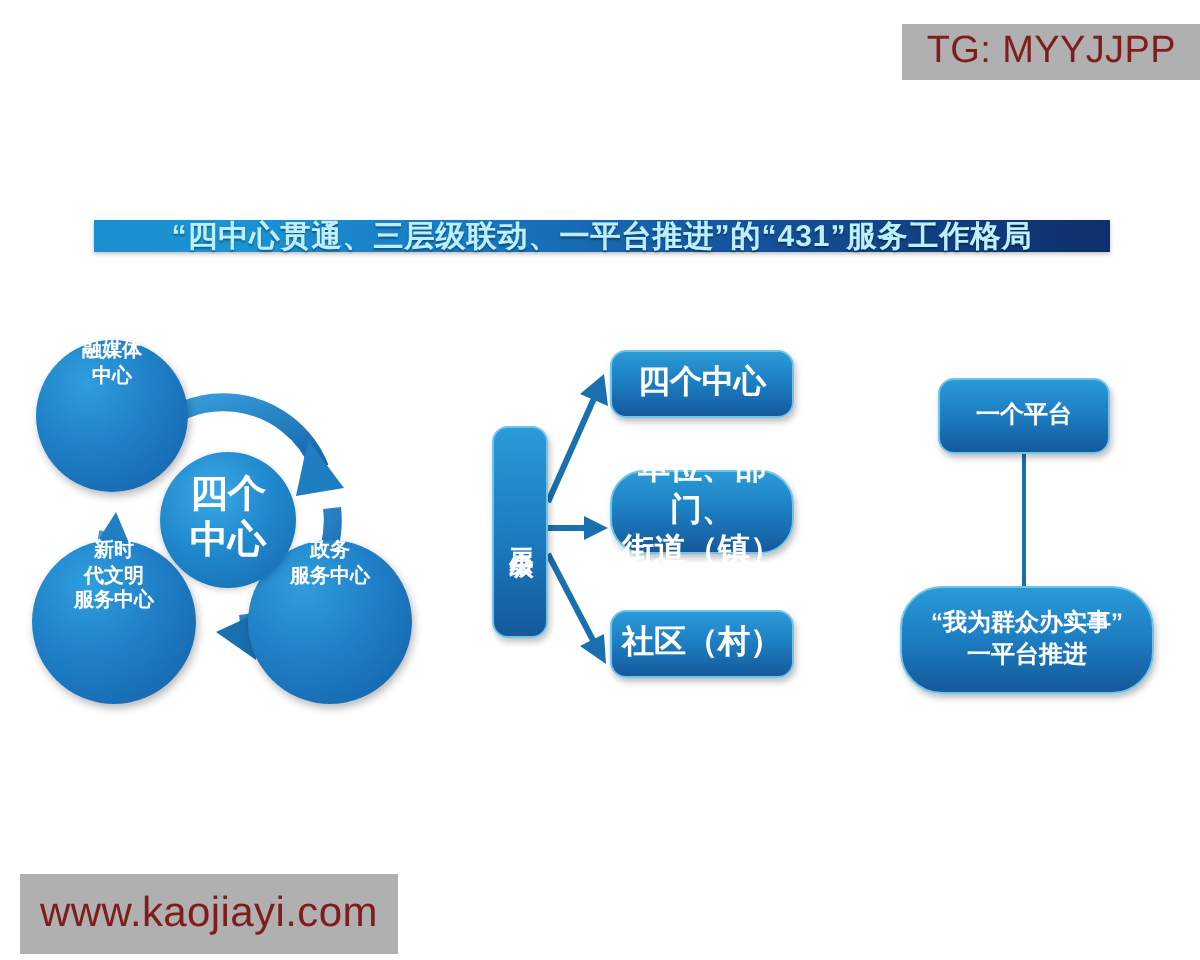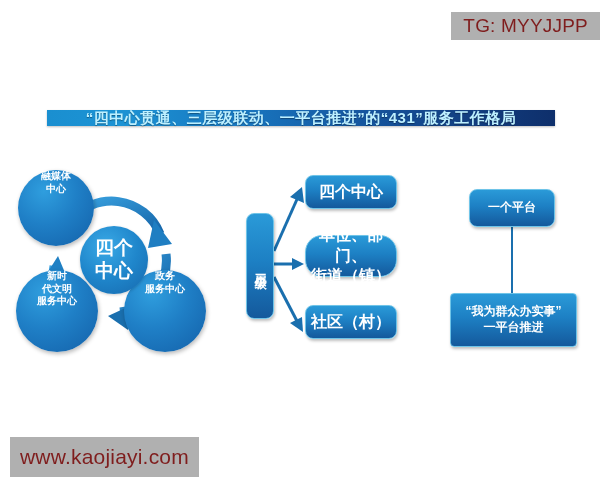--- a/index.html
+++ b/index.html
@@ -188,21 +188,21 @@
   }
   #node-yigepingtai {
     left: 29px; top: 4px;
     width: 84px; height: 36px;
     font-size: 12px;
   }
   #node-fuwupingtai {
     left: 10px; top: 108px;
     width: 125px; height: 52px;
     font-size: 12px;
-    border-radius: 4px;
+    border-radius: 21px;
   }
 </style>
 </head>
 <body>
 
 <div id="canvas">
 
   <div class="watermark" id="tg-watermark">
     <span>TG: MYYJJPP</span>
   </div>

